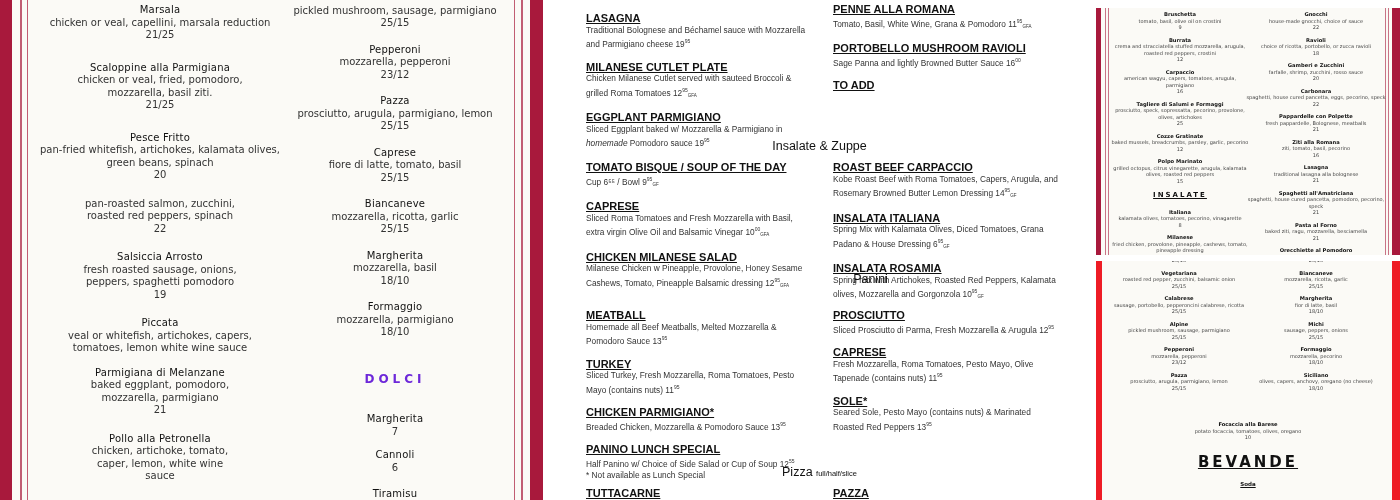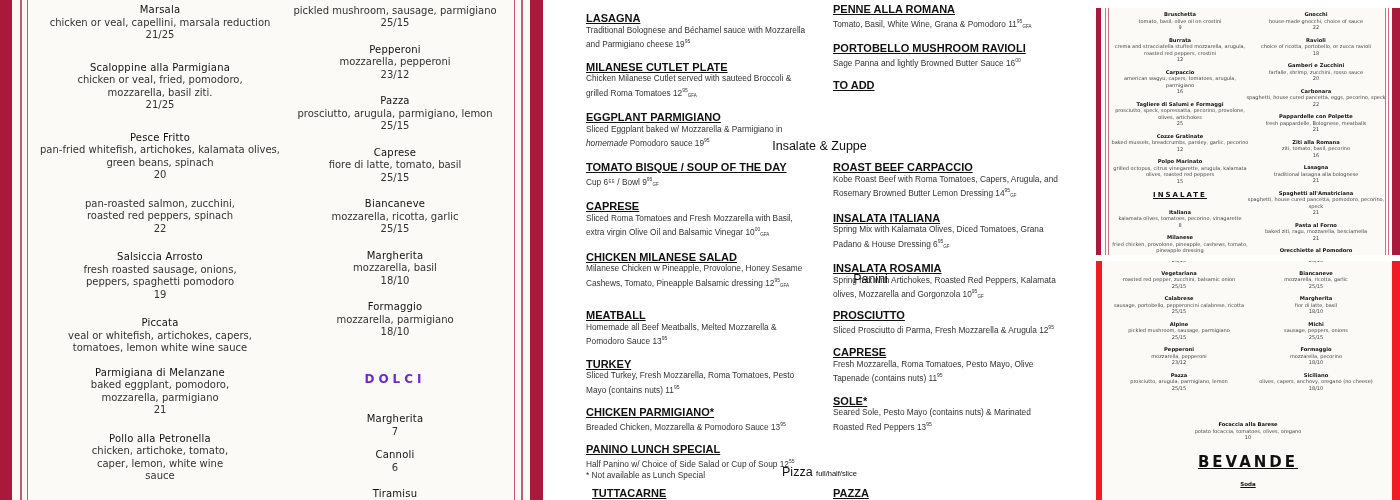--- a/index.html
+++ b/index.html
@@ -210,21 +210,21 @@
 
   <div class="mc" style="left:290px;top:310px;width:225px">
     <div class="it"><div class="h">PROSCIUTTO</div><span>Sliced Prosciutto di Parma, Fresh Mozzarella &amp; Arugula 12</span><sup>95</sup></div>
     <div class="it"><div class="h">CAPRESE</div><span>Fresh Mozzarella, Roma Tomatoes, Pesto Mayo, Olive Tapenade (contains nuts) 11</span><sup>95</sup></div>
     <div class="it"><div class="h">SOLE*</div><span>Seared Sole, Pesto Mayo (contains nuts) &amp; Marinated Roasted Red Peppers 13</span><sup>95</sup></div>
   </div>
 
   <div class="sh" style="top:465px;">
     <span>Pizza</span> <span class="sm">full/half/slice</span>
   </div>
-  <div class="mc" style="left:49px;top:488px;">
+  <div class="mc" style="left:43px;top:488px;">
       <div class="h">TUTTACARNE</div>
     </div>
   <div class="mc" style="left:290px;top:488px;">
       <div class="h">PAZZA</div>
     </div>
 </div>
 
 <div id="p3">
   <div class="thumb" id="t1">
     <div class="bl"></div>

